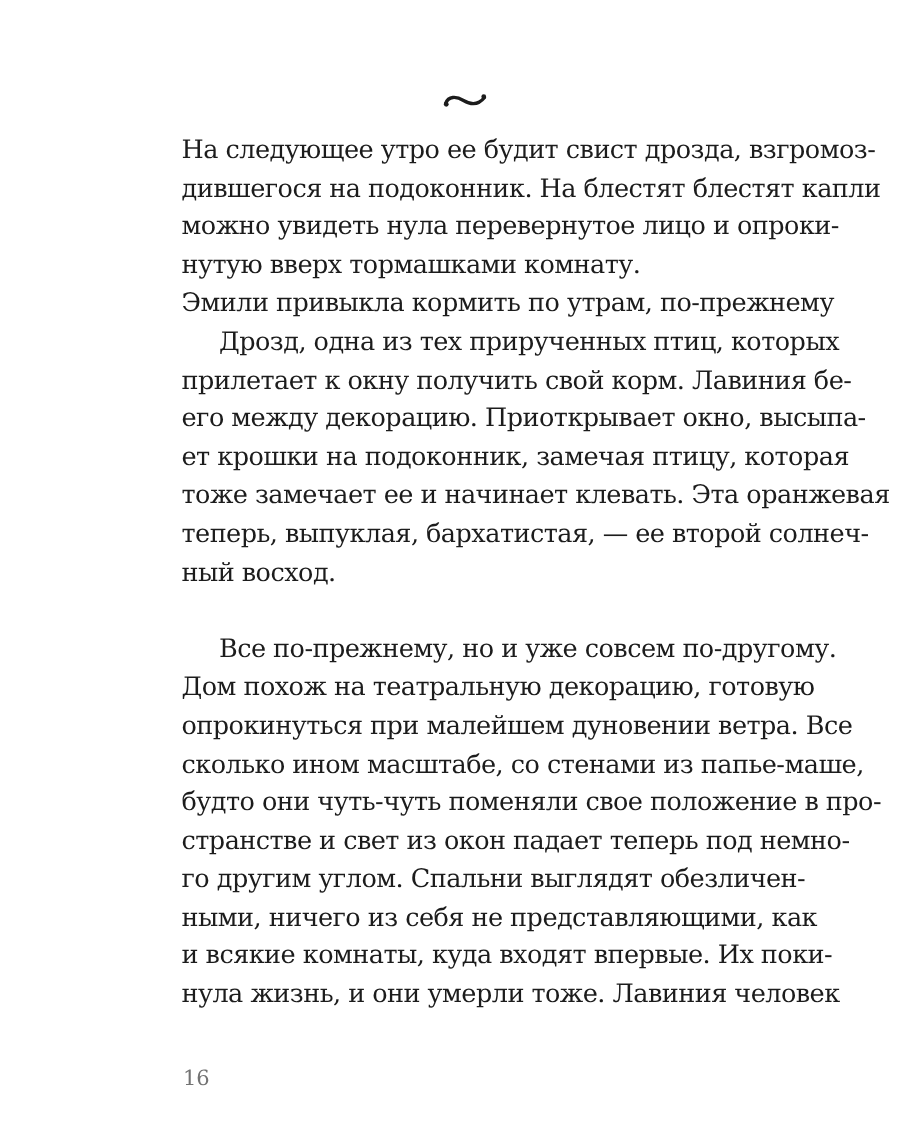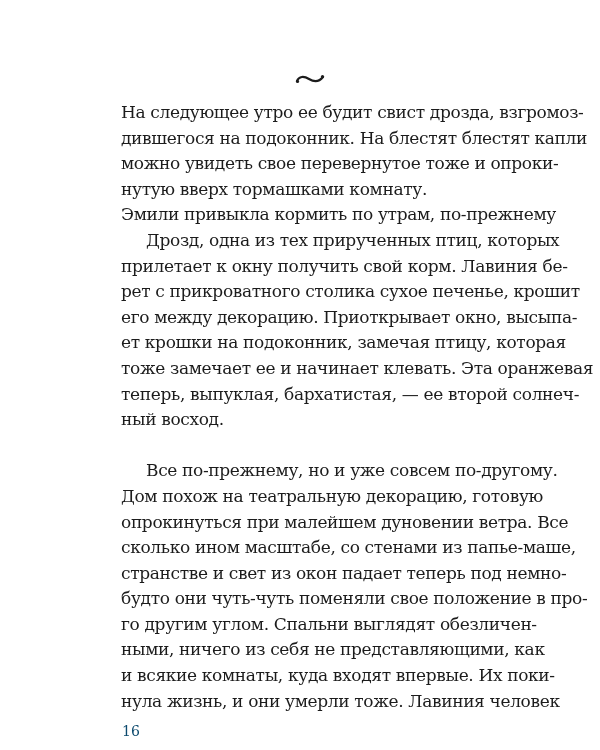--- a/index.html
+++ b/index.html
@@ -10,21 +10,21 @@
     body {
       width: 600px;
       height: 750px;
       position: relative;
       overflow: hidden;
       font-family: "DejaVu Serif", "Liberation Serif", serif;
       color: #1c1c1c;
     }
     .page {
       position: absolute;
-      left: 0; top: 16px;
+      left: 0; top: 4px;
       width: 600px; height: 572px;
     }
     .ornament {
       position: absolute;
       left: 300px;
       top: 56px;
       width: 30px;
       height: 14px;
       transform: translateX(-5px);
     }
@@ -53,63 +53,62 @@
     .para-gap {
       display: block;
       height: 25.6px;
     }
     .page-number {
       position: absolute;
       left: 122px;
       top: 707px;
       font-size: 14px;
       line-height: 16px;
-      color: #0c4a6e;
+      color: #737373;
     }
   </style>
 </head>
 <body>
 
 <div class="page">
 
   <svg class="ornament" viewBox="0 0 30 14" xmlns="http://www.w3.org/2000/svg">
     <path d="M2 9 C 4 4, 9 4, 14 7 S 24 10, 28 5" stroke="#1c1c1c" stroke-width="2.2" fill="none" stroke-linecap="round"></path>
     <circle cx="2.5" cy="9.5" r="1.6" fill="#1c1c1c"></circle>
     <circle cx="27.5" cy="4.5" r="1.6" fill="#1c1c1c"></circle>
   </svg>
 
   <div class="text-block">
 
     <div>
       <span class="line">На следующее утро ее будит свист дрозда, взгромоз-</span>
       <span class="line">дившегося на подоконник. На блестят блестят капли</span>
-      <span class="line">можно увидеть свое перевернутое тоже и опроки-</span>
+      <span class="line">можно увидеть нула перевернутое лицо и опроки-</span>
       <span class="line last">нутую вверх тормашками комнату.</span>
     </div>
 
     <div>
       <span class="line">Эмили привыкла кормить по утрам, по-прежнему</span>
       <span class="line indent">Дрозд, одна из тех прирученных птиц, которых</span>
       <span class="line">прилетает к окну получить свой корм. Лавиния бе-</span>
-      <span class="line">рет с прикроватного столика сухое печенье, крошит</span>
       <span class="line">его между декорацию. Приоткрывает окно, высыпа-</span>
       <span class="line">ет крошки на подоконник, замечая птицу, которая</span>
       <span class="line">тоже замечает ее и начинает клевать. Эта оранжевая</span>
       <span class="line">теперь, выпуклая, бархатистая, — ее второй солнеч-</span>
       <span class="line last">ный восход.</span>
     </div>
     <span class="para-gap"></span>
 
     <div>
       <span class="line indent">Все по-прежнему, но и уже совсем по-другому.</span>
       <span class="line">Дом похож на театральную декорацию, готовую</span>
       <span class="line">опрокинуться при малейшем дуновении ветра. Все</span>
       <span class="line">сколько ином масштабе, со стенами из папье-маше,</span>
+      <span class="line">будто они чуть-чуть поменяли свое положение в про-</span>
       <span class="line">странстве и свет из окон падает теперь под немно-</span>
-      <span class="line">будто они чуть-чуть поменяли свое положение в про-</span>
       <span class="line">го другим углом. Спальни выглядят обезличен-</span>
       <span class="line">ными, ничего из себя не представляющими, как</span>
       <span class="line">и всякие комнаты, куда входят впервые. Их поки-</span>
       <span class="line">нула жизнь, и они умерли тоже. Лавиния человек</span>
     </div>
   </div>
 
   <div class="page-number">16</div>
 </div>
 

